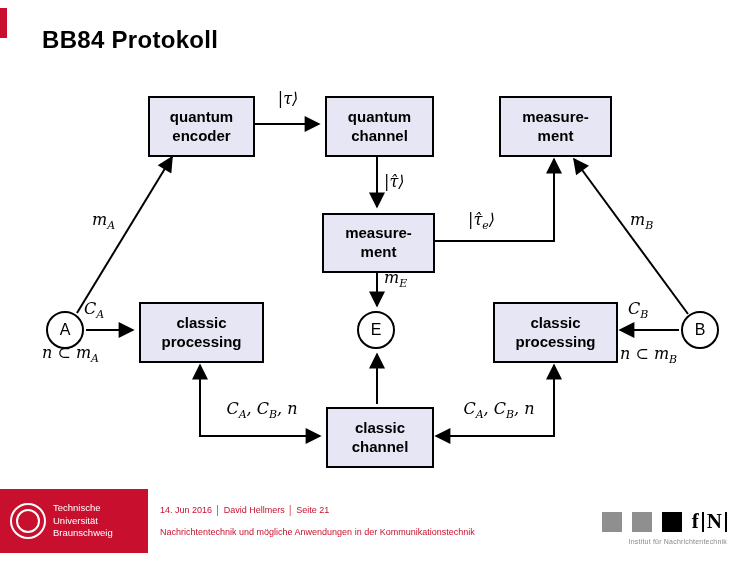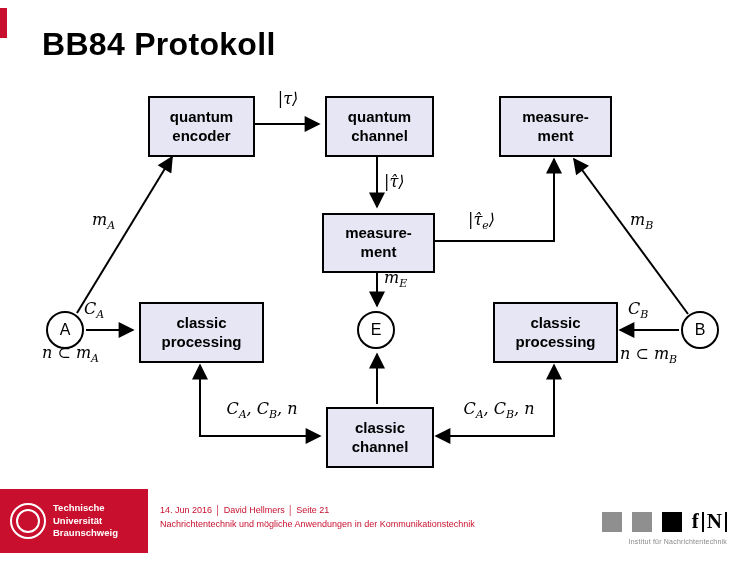--- a/index.html
+++ b/index.html
@@ -2,21 +2,21 @@
 <html style="--tu-red: #c8102e; --box-fill: #e6e6f5; --gray-square: #8f8f8f;"><head>
 <meta charset="utf-8">
 <style>
   html,body { margin:0; padding:0; background:#fff; }
   .slide { position:relative; width:755px; height:566px; background:#ffffff;
            font-family:"Liberation Sans", sans-serif; overflow:hidden; }
 
   .stripe { position:absolute; left:0; top:8px; width:7px; height:30px;
             background:var(--tu-red,#c8102e); }
 
-  .title { position:absolute; left:42px; top:26px; margin:0; font-size:32px;
+  .title { position:absolute; left:42px; top:26px; margin:0; font-size:24px;
            font-weight:bold; color:#000; letter-spacing:0.3px; }
 
   svg.arrows { position:absolute; left:0; top:0; pointer-events:none; }
 
   .dbox { position:absolute; background:var(--box-fill,#e6e6f5); border:2px solid #000;
           display:flex; align-items:center; justify-content:center; text-align:center;
           font-size:15px; line-height:1.25; color:#000; box-sizing:content-box; }
   .dbox .txt { white-space:pre-line;font-weight:bold; }
 
   .node { position:absolute; width:34px; height:34px; border:2px solid #000;
@@ -28,26 +28,26 @@
   .mlabel sub { font-size:11px; font-style:italic; }
   .center { text-align:center; }
 
   .footer-red { position:absolute; left:0; top:489px; width:148px; height:64px;
                 background:var(--tu-red,#c8102e); display:flex; align-items:center;
                 gap:7px; padding-left:10px; box-sizing:border-box; }
   .seal { width:32px; height:32px; border:2px solid #fff; border-radius:50%;
           flex:0 0 auto; display:flex; align-items:center; justify-content:center; }
   .seal::after { content:""; width:20px; height:20px; border:2px solid #fff;
                  border-radius:50%; }
-  .uni-name { color:#fff; font-weight:bold; font-size:9.5px; line-height:1.3;
+  .uni-name { color:#fff; font-weight:normal; font-size:9.5px; line-height:1.3;
               white-space:pre-line; }
 
   .footer-meta { position:absolute; left:160px; top:506px; color:var(--tu-red,#c8102e);
                  font-size:9px; line-height:1.1; }
-  .footer-meta .row1 { margin-bottom:4px; }
+  .footer-meta .row1 { margin-bottom:12px; }
   .footer-meta .sep { padding:0 3px; }
 
   .footer-right { position:absolute; right:28px; top:509px; display:flex;
                   flex-direction:column; align-items:flex-end; }
   .logo-row { display:flex; align-items:center; gap:10px; }
   .sq { width:20px; height:20px; }
   .sq.gray { background:var(--gray-square,#8f8f8f); }
   .sq.black { background:#000; }
   .ifn { display:flex; align-items:center; gap:3px; font-family:"Liberation Serif",serif;
          font-weight:bold; font-size:21px; color:#000; }

